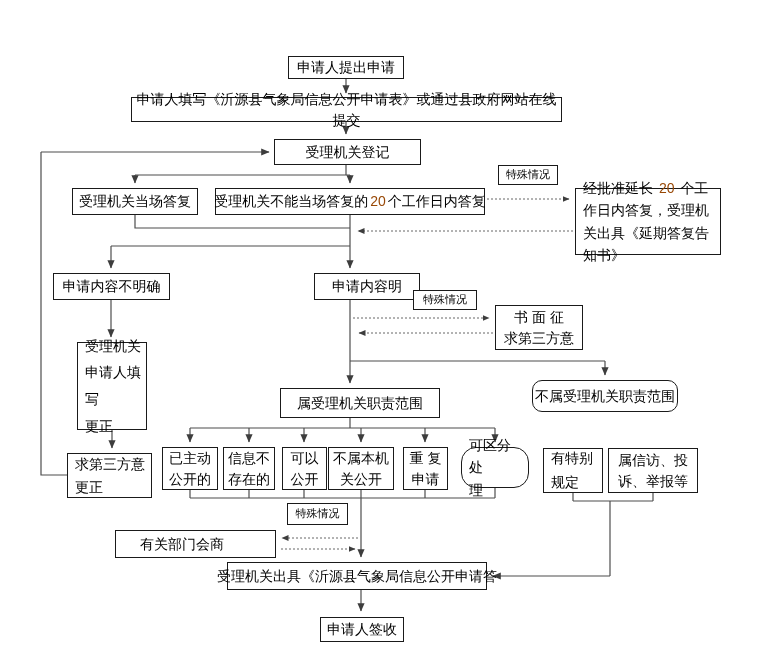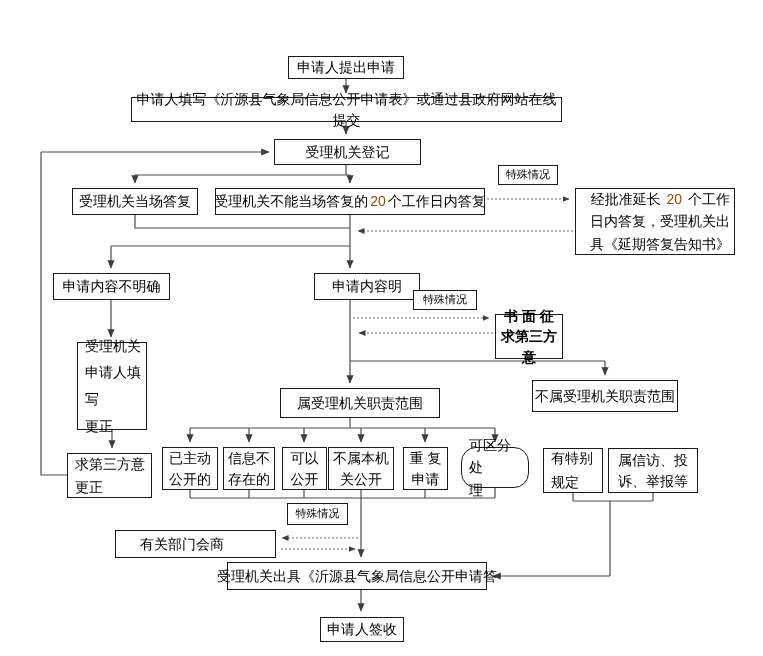--- a/index.html
+++ b/index.html
@@ -116,40 +116,40 @@
   <div class="node" style="left:72px;top:188px;width:126px;height:27px;">受理机关当场答复</div>
 
   <div class="node wrap" style="left:215px;top:188px;width:270px;height:27px;white-space:nowrap;">
     <span>受理机关不能当场答复的 </span>
       <span class="num" style="color: rgb(152, 72, 6);">20</span>
       <span> 个工作日内答复</span>
   </div>
 
   <div class="node small" style="left:498px;top:165px;width:60px;height:20px;">特殊情况</div>
 
-  <div class="node wrap leftalign" style="left:575px;top:188px;width:160px;height:67px;line-height:1.6;text-align:right;">
+  <div class="node wrap leftalign" style="left:575px;top:188px;width:146px;height:67px;line-height:1.6;">
     <span><span>经批准延长 </span><span class="num" style="color: rgb(152, 72, 6);">20</span><span> 个工作日内答复，受理机关出具《延期答复告知书》</span></span>
   </div>
 
   <div class="node" style="left:53px;top:273px;width:117px;height:27px;">申请内容不明确</div>
 
   <div class="node" style="left:297px;top:273px;width:106px;height:27px;margin-left:17px;">申请内容明</div>
 
   <div class="node small" style="left:413px;top:290px;width:64px;height:20px;">特殊情况</div>
 
-  <div class="node" style="left:495px;top:314px;width:68px;height:45px;font-weight:bold;">书 面 征
+  <div class="node" style="left:495px;top:305px;width:88px;height:45px;">书 面 征
 求第三方意</div>
 
   <div class="node leftalign" style="left:77px;top:342px;width:70px;height:88px;line-height:1.9;">受理机关
 申请人填写
 更正</div>
 
   <div class="node" style="left:280px;top:388px;width:160px;height:30px;">属受理机关职责范围</div>
 
-  <div class="node" style="left:532px;top:380px;width:146px;height:32px;">不属受理机关职责范围</div>
+  <div class="node" style="left:532px;top:380px;width:146px;height:32px;border-radius:10px;">不属受理机关职责范围</div>
 
   <div class="node leftalign" style="left:67px;top:453px;width:85px;height:45px;line-height:1.6;">求第三方意
 更正</div>
 
   <div class="node" style="left:162px;top:447px;width:56px;height:43px;">已主动
 公开的</div>
 
   <div class="node" style="left:223px;top:447px;width:52px;height:43px;">信息不
 存在的</div>
 

